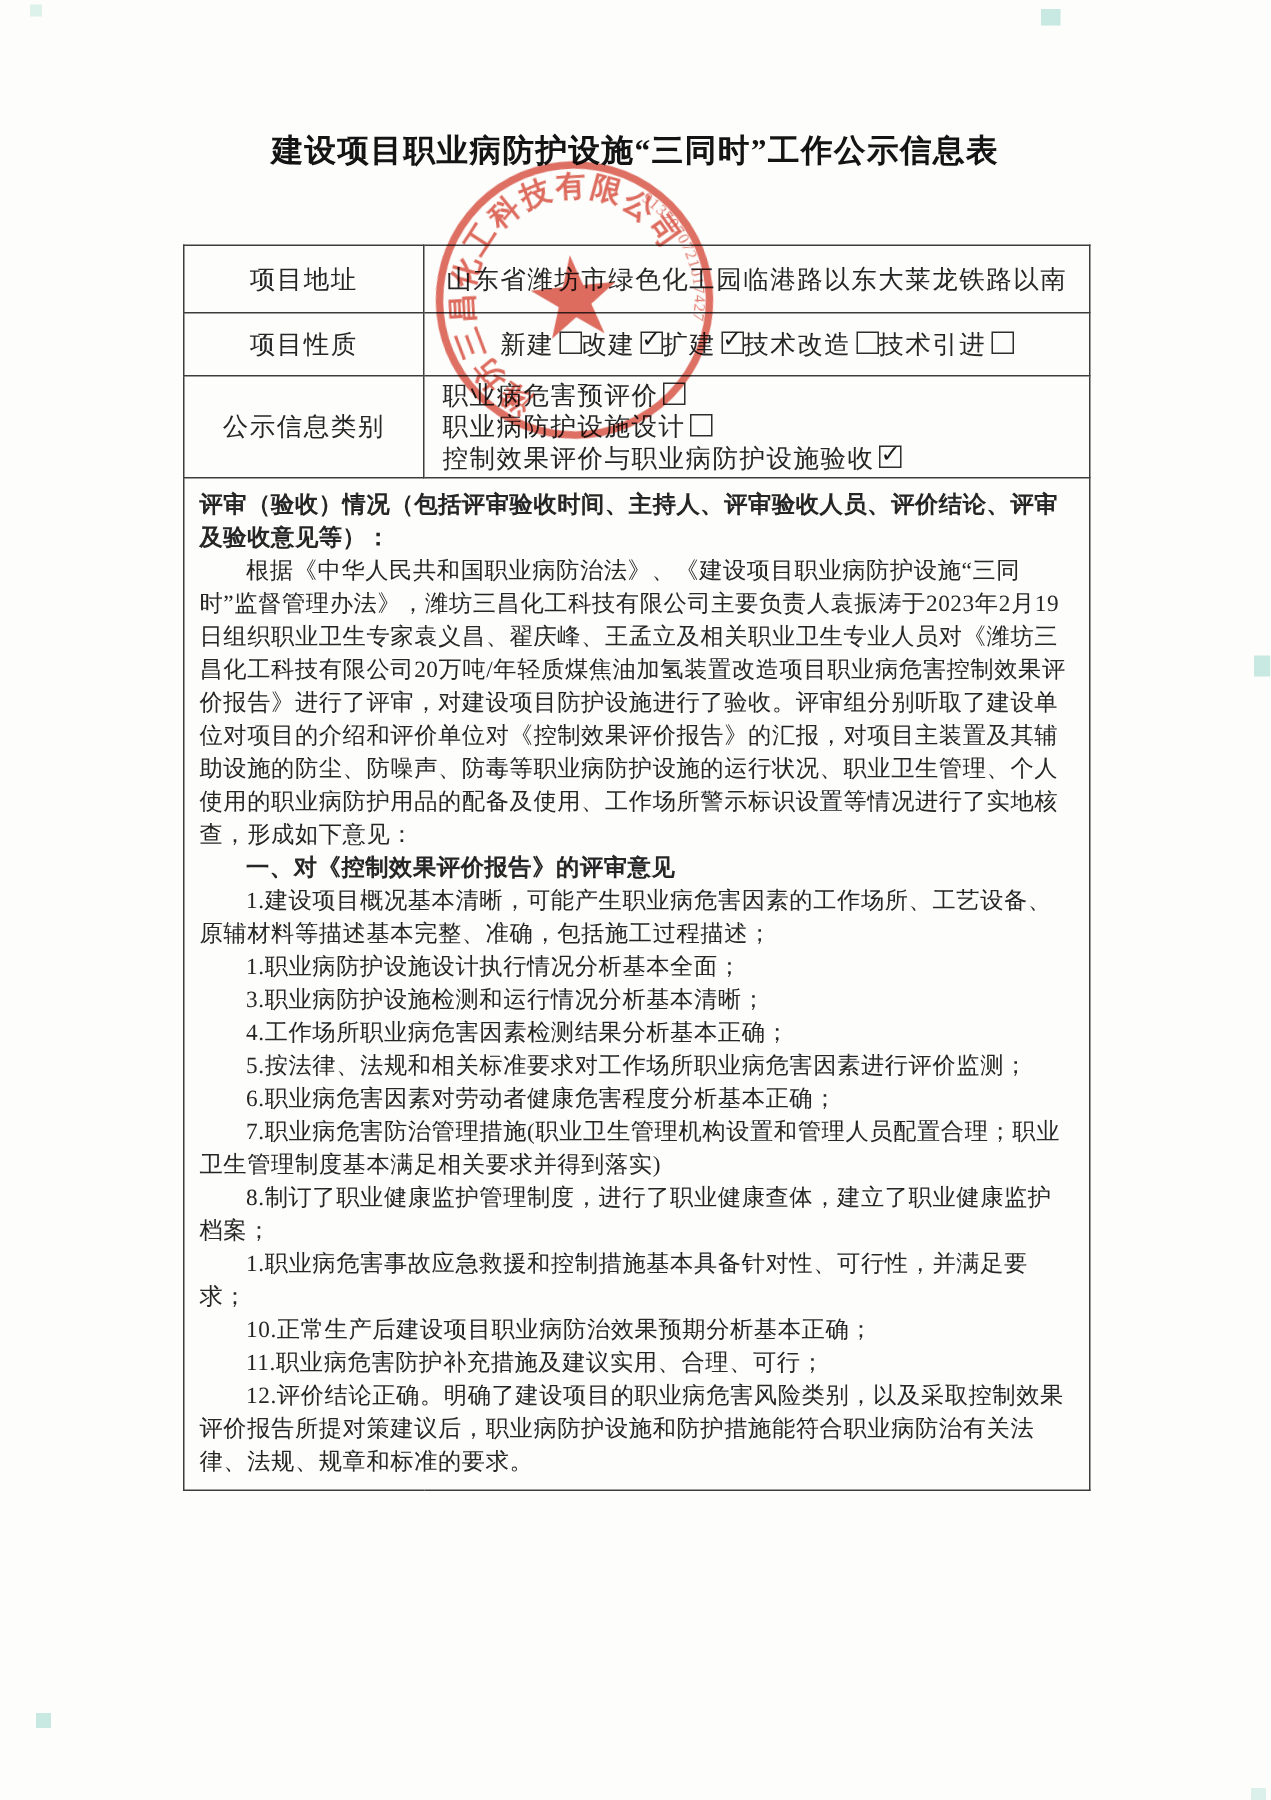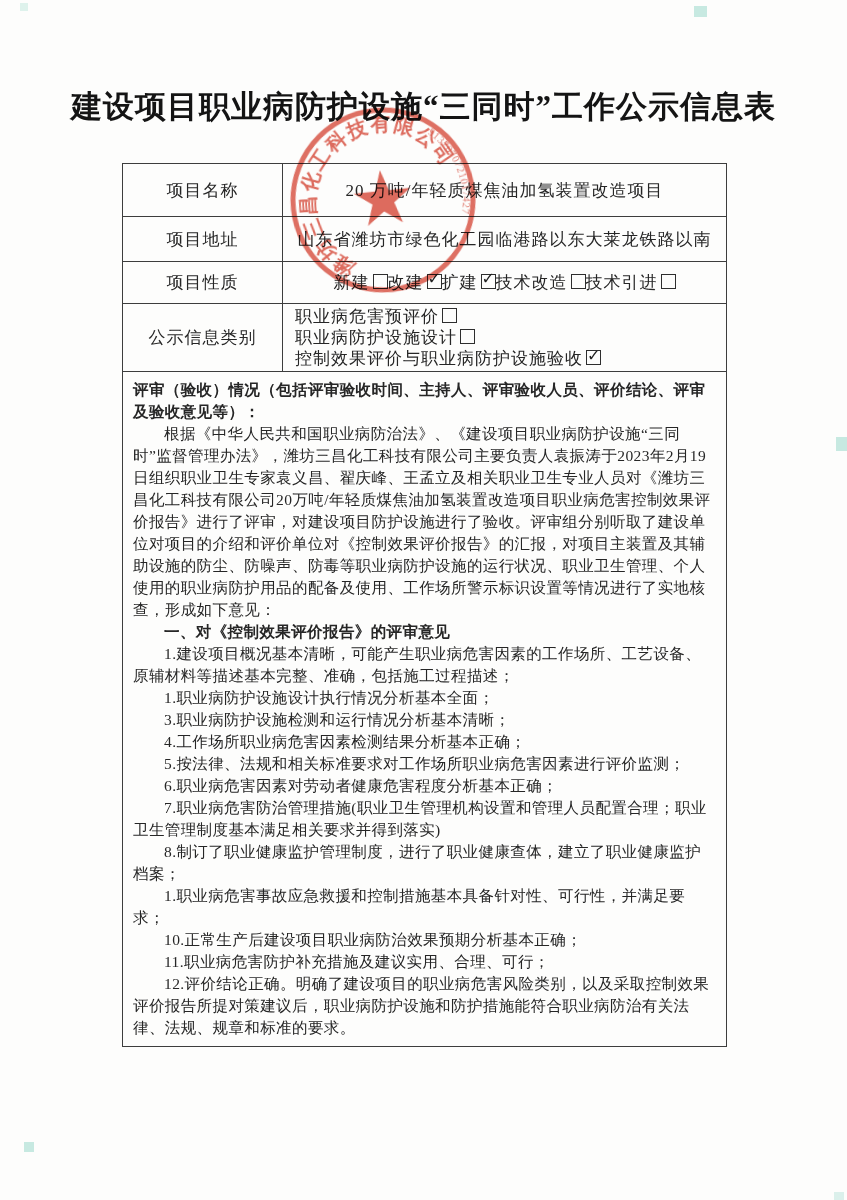--- a/index.html
+++ b/index.html
@@ -8,21 +8,21 @@
     --line:#3d3d3d;
   }
   html,body{margin:0;padding:0;}
   body{
     width:847px;height:1200px;position:relative;background:#fdfdfc;
     font-family:"Liberation Serif","DejaVu Serif",serif;color:var(--ink);
     overflow:hidden;
   }
   .page-title{
     position:absolute;top:86px;left:0;width:847px;text-align:center;
-    font-size:31px;font-weight:bold;color:#141414;letter-spacing:1px;
+    font-size:21px;font-weight:bold;color:#141414;letter-spacing:1px;
   }
   .tablewrap{position:absolute;left:122px;top:163px;width:604px;}
   table{border-collapse:collapse;table-layout:fixed;width:604px;background:transparent;}
   col.c1{width:160px}col.c2{width:159px}col.c3{width:124px}col.c4{width:161px}
   td{
     border:1.7px solid var(--line);font-size:17px;color:var(--ink);
     padding:2px 6px;text-align:center;vertical-align:middle;letter-spacing:1px;
   }
   tr.r-name td{height:48px}
   tr.r-addr td{height:40px}
@@ -63,24 +63,20 @@
 <div class="tablewrap">
   <table>
     <colgroup>
         <col class="c1">
         <col class="c2">
         <col class="c3">
         <col class="c4">
       </colgroup>
 
     <tbody>
-        <tr class="r-name">
-      <td>项目名称</td>
-      <td colspan="3">20 万吨/年轻质煤焦油加氢装置改造项目</td>
-    </tr>
 
     <tr class="r-addr">
       <td>项目地址</td>
       <td colspan="3">山东省潍坊市绿色化工园临港路以东大莱龙铁路以南</td>
     </tr>
 
     <tr class="r-nature">
       <td>项目性质</td>
       <td colspan="3">
         <div class="opts">

